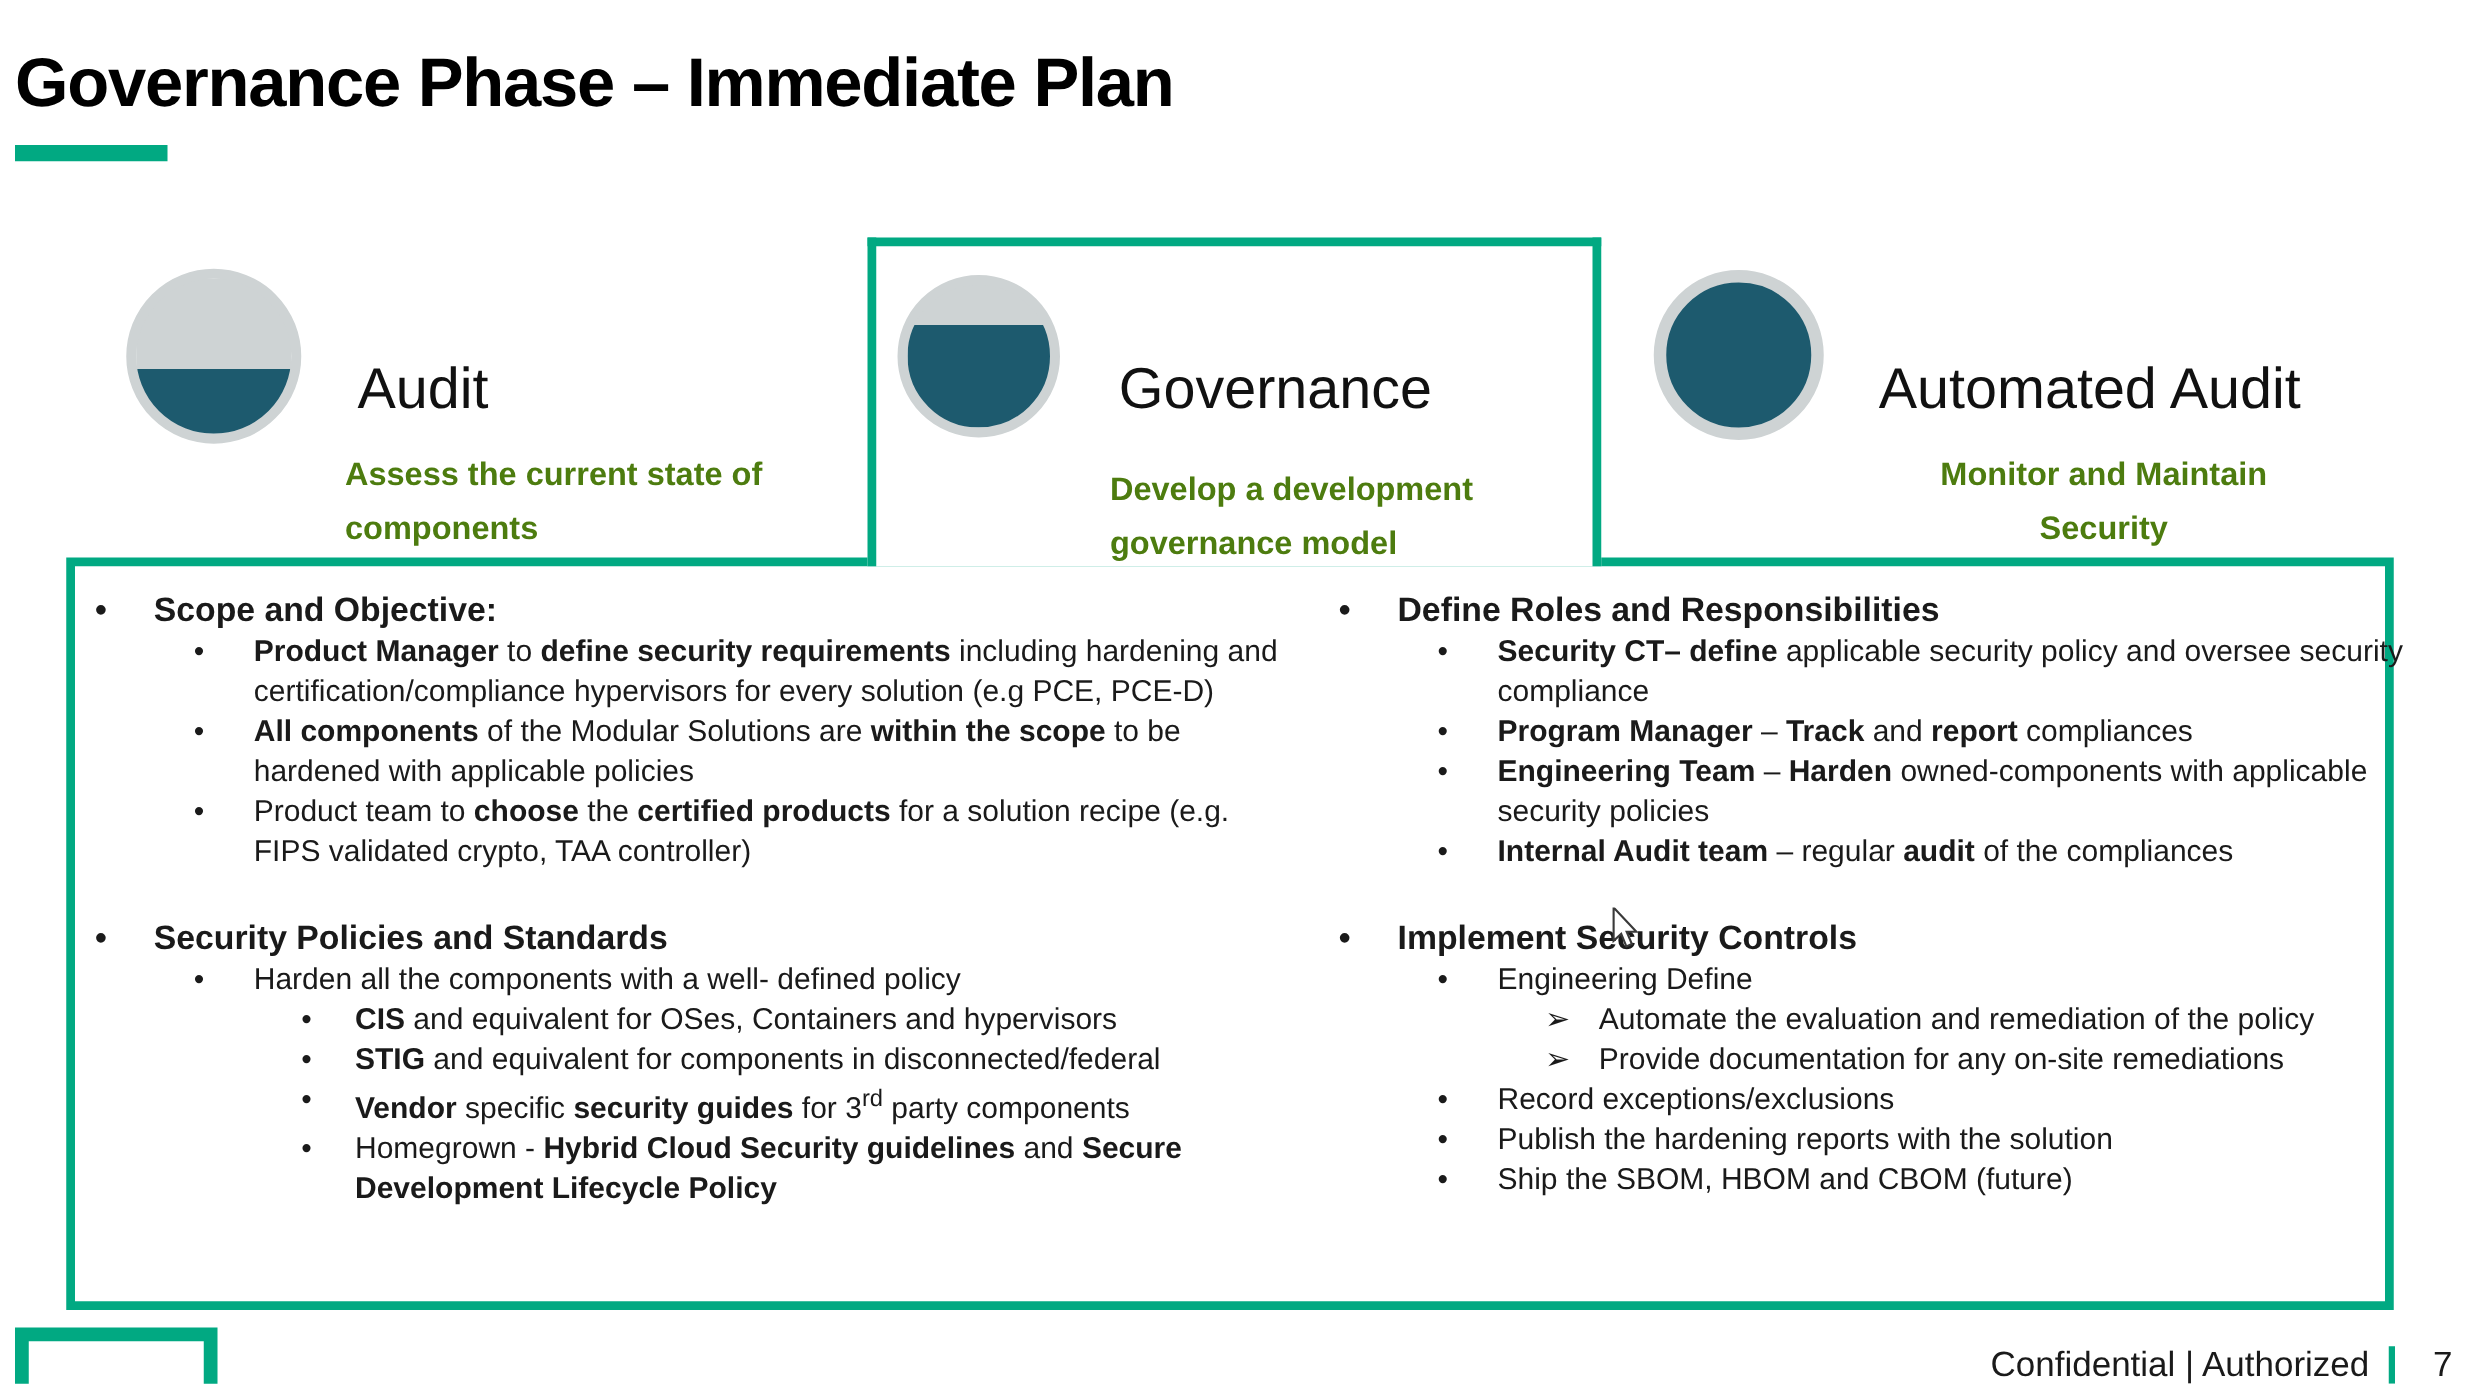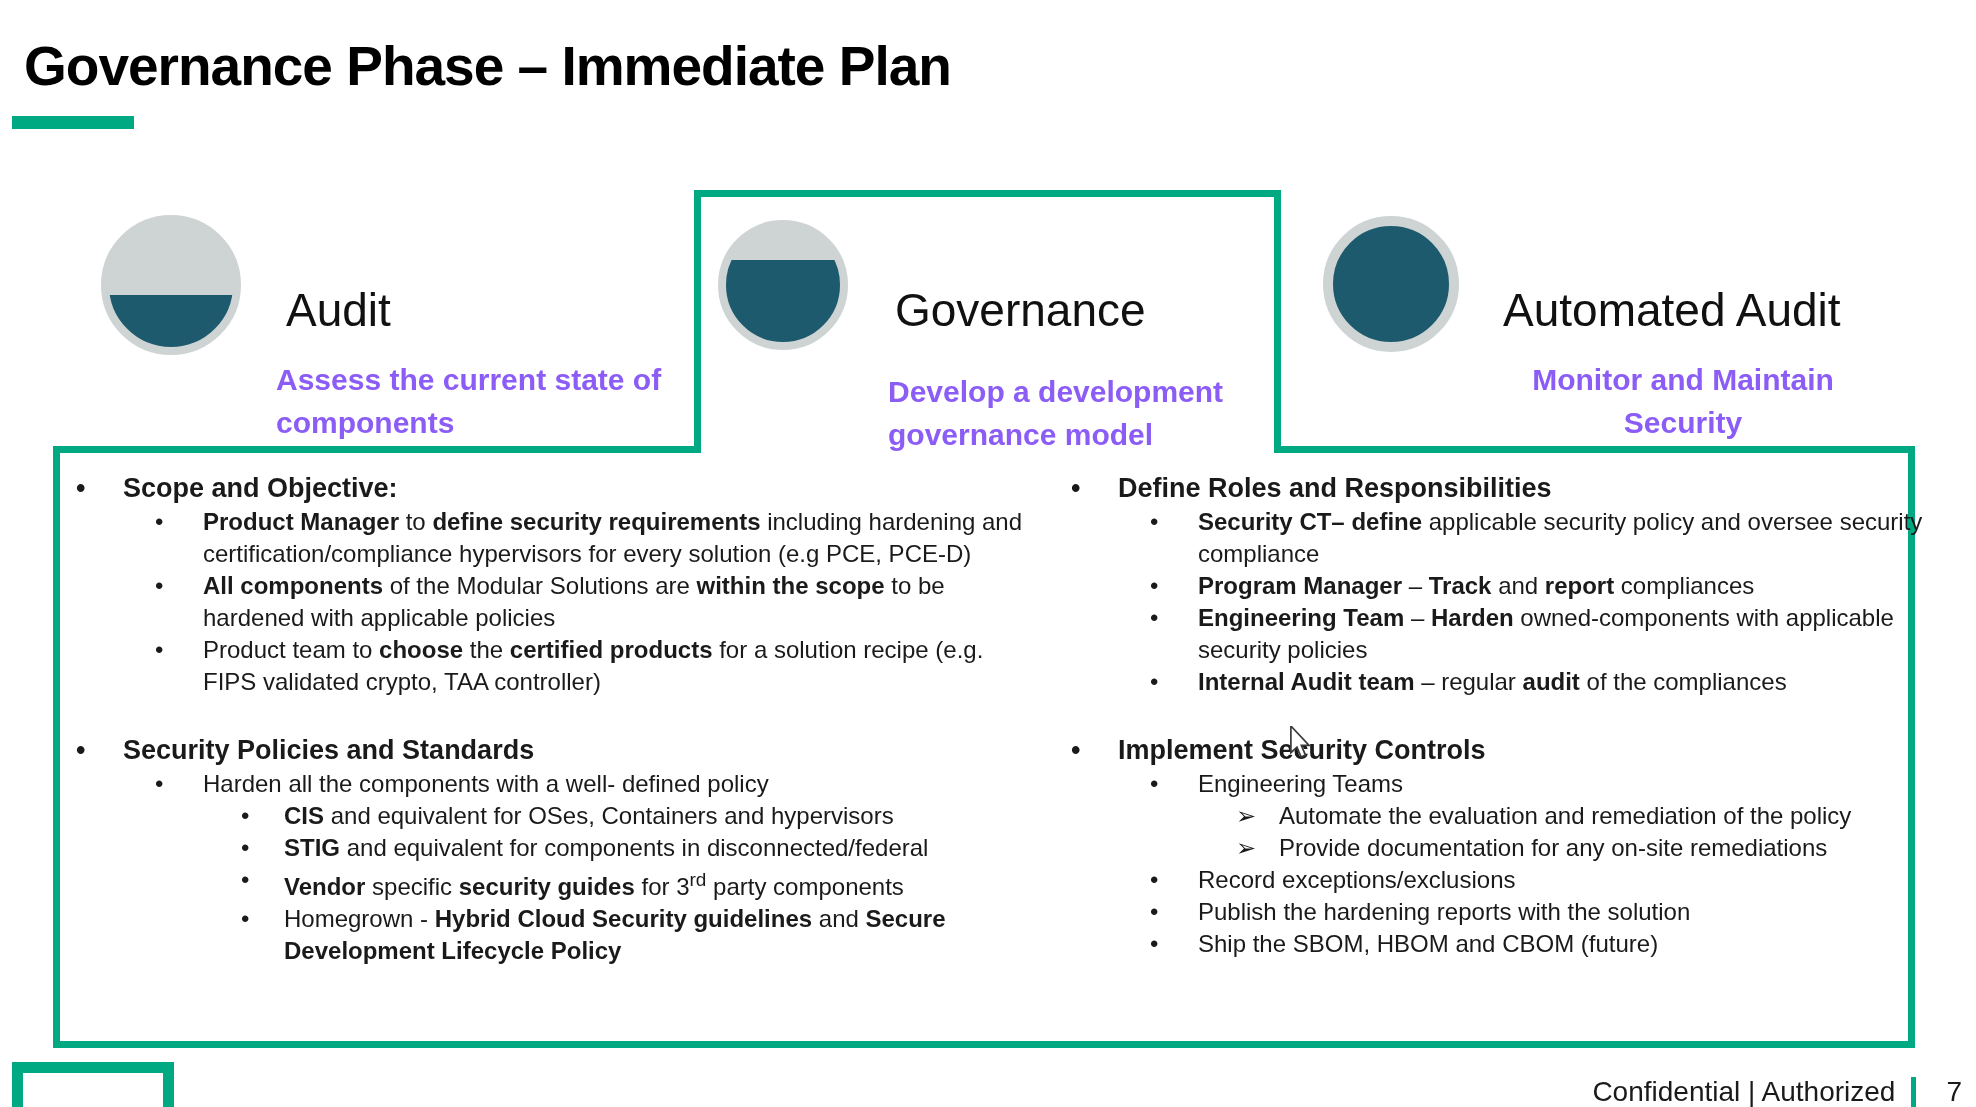--- a/index.html
+++ b/index.html
@@ -4,21 +4,21 @@
 <style>
   html,body{margin:0;padding:0;}
   body{
     width:1976px;height:1107px;position:relative;overflow:hidden;
     background:#ffffff;color:#1a1a1a;
     font-family:"Liberation Sans", sans-serif;
     -webkit-font-smoothing:antialiased;
   }
   
   .slide-title{
-    position:absolute;left:24px;top:34px;
+    position:absolute;left:12px;top:34px;
     font-size:55px;font-weight:800;letter-spacing:-1px;color:#000;
   }
   .title-underline{
     position:absolute;left:12px;top:116px;width:122px;height:13px;
     background:var(--green);
   }
   :root{--green:#01a982;--teal:#1d5a6e;--cgray:#ced3d4;}
 
   
   .main-box{
@@ -33,21 +33,21 @@
 
   
   .circle{position:absolute;border-radius:50%;box-sizing:border-box;}
   .circle-1{left:101px;top:215px;width:140px;height:140px;border:8px solid var(--cgray);}
   .circle-2{left:718px;top:220px;width:130px;height:130px;border:8px solid var(--cgray);}
   .circle-3{left:1323px;top:216px;width:136px;height:136px;border:10px solid var(--cgray);}
   .phase-name{position:absolute;font-size:46px;font-weight:400;color:#111;white-space:nowrap;}
   .phase-name-1{left:286px;top:283px;}
   .phase-name-2{left:895px;top:283px;}
   .phase-name-3{left:1503px;top:283px;}
-  .phase-sub{position:absolute;font-size:30px;font-weight:700;line-height:43px;color:#8b5cf6;}
+  .phase-sub{position:absolute;font-size:26px;font-weight:700;line-height:43px;color:#4d7c0f;}
   .phase-sub-1{left:276px;top:358px;width:390px;}
   .phase-sub-2{left:888px;top:358px;width:380px;margin-top:12px;}
   .phase-sub-3{left:1498px;top:358px;width:370px;text-align:center;}
 
   
   .col{position:absolute;font-size:24px;line-height:32px;}
   .col-left{left:68px;top:470px;width:980px;}
   .col-right{left:1063px;top:470px;width:900px;}
   .li{position:relative;}
   .li .marker{position:absolute;top:0;}
@@ -104,21 +104,21 @@
     <div class="li lvl3"><span class="marker">•</span><span><span class="b">Vendor</span><span> specific </span><span class="b">security guides</span><span> for 3</span><sup>rd</sup><span> party components</span></span></div>
     <div class="li lvl3"><span class="marker">•</span><span><span>Homegrown - </span><span class="b">Hybrid Cloud Security guidelines</span><span> and </span><span class="b">Secure</span><br><span class="b">Development Lifecycle Policy</span></span></div>
   </div>
 <div class="col col-right">
     <div class="li lvl1 heading"><span class="marker">•</span><span><span class="b">Define Roles and Responsibilities</span></span></div>
     <div class="li lvl2"><span class="marker">•</span><span><span class="b">Security CT– define</span><span> applicable security policy and oversee security</span><br><span>compliance</span></span></div>
     <div class="li lvl2"><span class="marker">•</span><span><span class="b">Program Manager</span><span> – </span><span class="b">Track</span><span> and </span><span class="b">report</span><span> compliances</span></span></div>
     <div class="li lvl2"><span class="marker">•</span><span><span class="b">Engineering Team</span><span> – </span><span class="b">Harden</span><span> owned-components with applicable</span><br><span>security policies</span></span></div>
     <div class="li lvl2"><span class="marker">•</span><span><span class="b">Internal Audit team</span><span> – regular </span><span class="b">audit</span><span> of the compliances</span></span></div>
     <div class="li lvl1 gap heading"><span class="marker">•</span><span><span class="b">Implement Security Controls</span></span></div>
-    <div class="li lvl2"><span class="marker">•</span><span><span>Engineering Teams</span></span></div>
+    <div class="li lvl2"><span class="marker">•</span><span><span>Engineering Define</span></span></div>
     <div class="li lvl3"><span class="marker">➢</span><span><span>Automate the evaluation and remediation of the policy</span></span></div>
     <div class="li lvl3"><span class="marker">➢</span><span><span>Provide documentation for any on-site remediations</span></span></div>
     <div class="li lvl2"><span class="marker">•</span><span><span>Record exceptions/exclusions</span></span></div>
     <div class="li lvl2"><span class="marker">•</span><span><span>Publish the hardening reports with the solution</span></span></div>
     <div class="li lvl2"><span class="marker">•</span><span><span>Ship the SBOM, HBOM and CBOM (future)</span></span></div>
   </div>
 
 <div class="footer">
   <span>Confidential | Authorized</span>
   <span class="footer-bar"></span>

